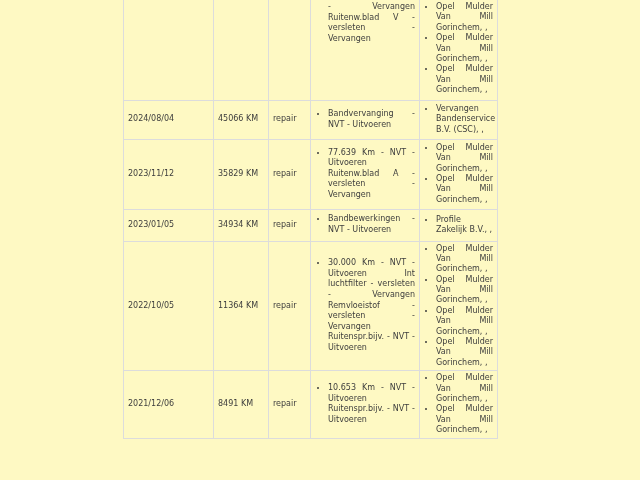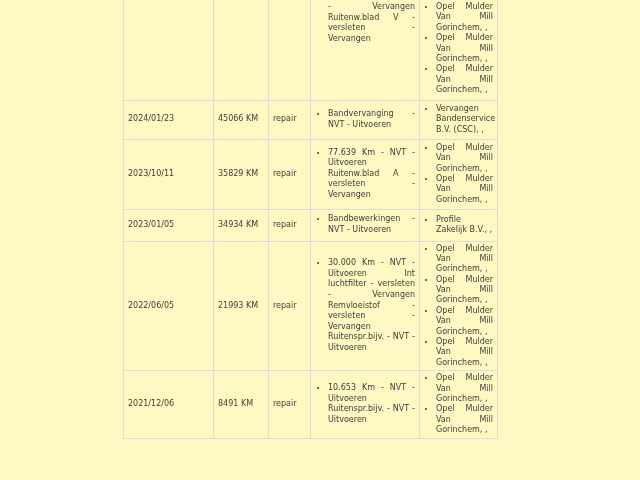--- a/index.html
+++ b/index.html
@@ -85,36 +85,36 @@
           </td>
           <td class="col-workshop">
             <ul>
               <li>Opel Mulder Van Mill Gorinchem, ,</li>
               <li>Opel Mulder Van Mill Gorinchem, ,</li>
               <li>Opel Mulder Van Mill Gorinchem, ,</li>
             </ul>
           </td>
         </tr>
         <tr>
-          <td class="col-date">2024/01/23</td>
+          <td class="col-date">2024/08/04</td>
           <td class="col-mileage">45066 KM</td>
           <td class="col-type">repair</td>
           <td class="col-desc">
             <ul>
               <li>Bandvervanging - NVT - Uitvoeren</li>
             </ul>
           </td>
           <td class="col-workshop">
             <ul>
               <li>Vervangen Bandenservice B.V. (CSC), ,</li>
             </ul>
           </td>
         </tr>
         <tr>
-          <td class="col-date">2023/10/11</td>
+          <td class="col-date">2023/11/12</td>
           <td class="col-mileage">35829 KM</td>
           <td class="col-type">repair</td>
           <td class="col-desc">
             <ul>
               <li>77.639 Km - NVT - Uitvoeren Ruitenw.blad A - versleten - Vervangen</li>
             </ul>
           </td>
           <td class="col-workshop">
             <ul>
               <li>Opel Mulder Van Mill Gorinchem, ,</li>
@@ -131,22 +131,22 @@
               <li>Bandbewerkingen - NVT - Uitvoeren</li>
             </ul>
           </td>
           <td class="col-workshop">
             <ul>
               <li>Profile Zakelijk B.V., ,</li>
             </ul>
           </td>
         </tr>
         <tr>
-          <td class="col-date">2022/06/05</td>
-          <td class="col-mileage">21993 KM</td>
+          <td class="col-date">2022/10/05</td>
+          <td class="col-mileage">11364 KM</td>
           <td class="col-type">repair</td>
           <td class="col-desc">
             <ul>
               <li>30.000 Km - NVT - Uitvoeren Int luchtfilter - versleten - Vervangen Remvloeistof - versleten - Vervangen Ruitenspr.bijv. - NVT - Uitvoeren</li>
             </ul>
           </td>
           <td class="col-workshop">
             <ul>
               <li>Opel Mulder Van Mill Gorinchem, ,</li>
               <li>Opel Mulder Van Mill Gorinchem, ,</li>

